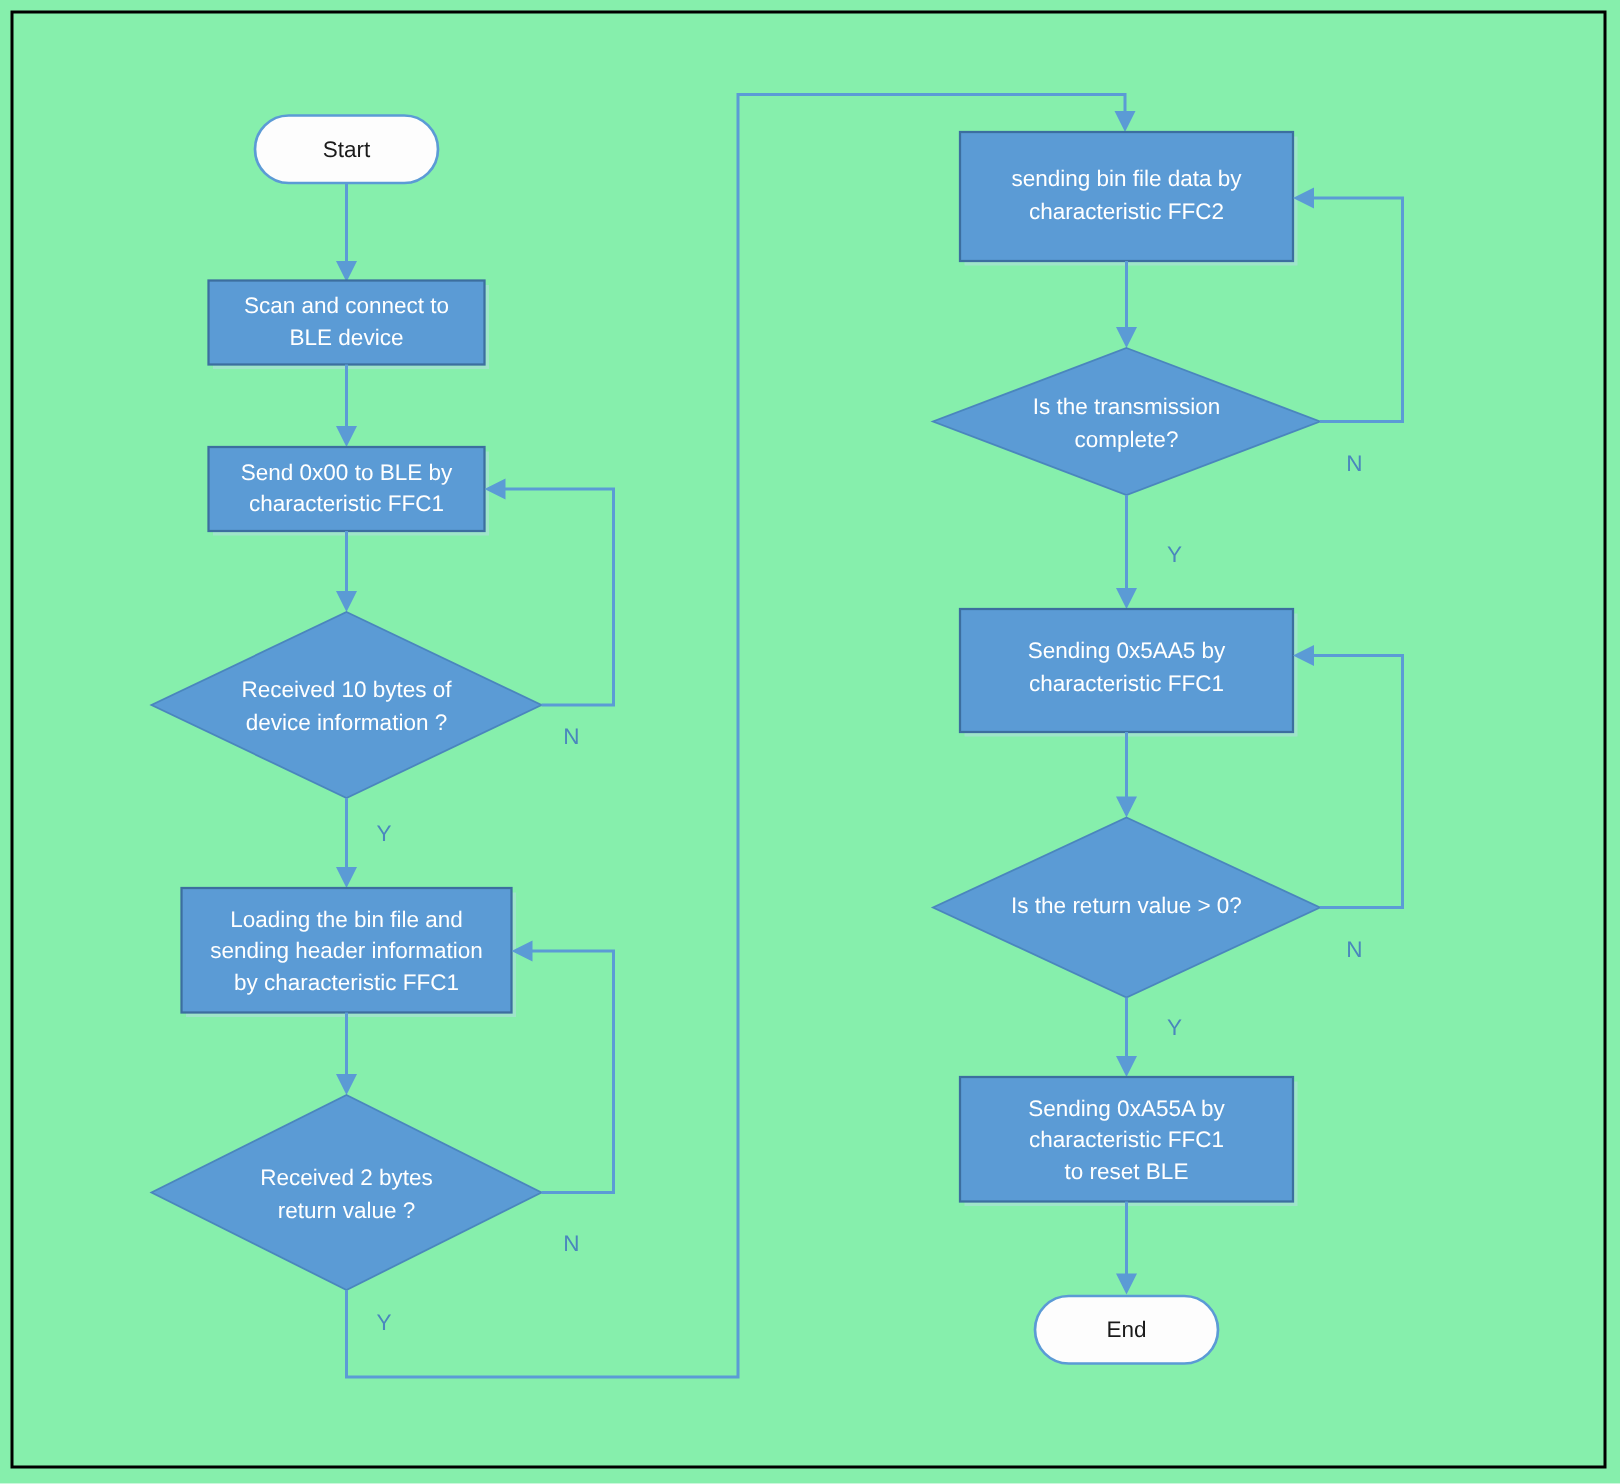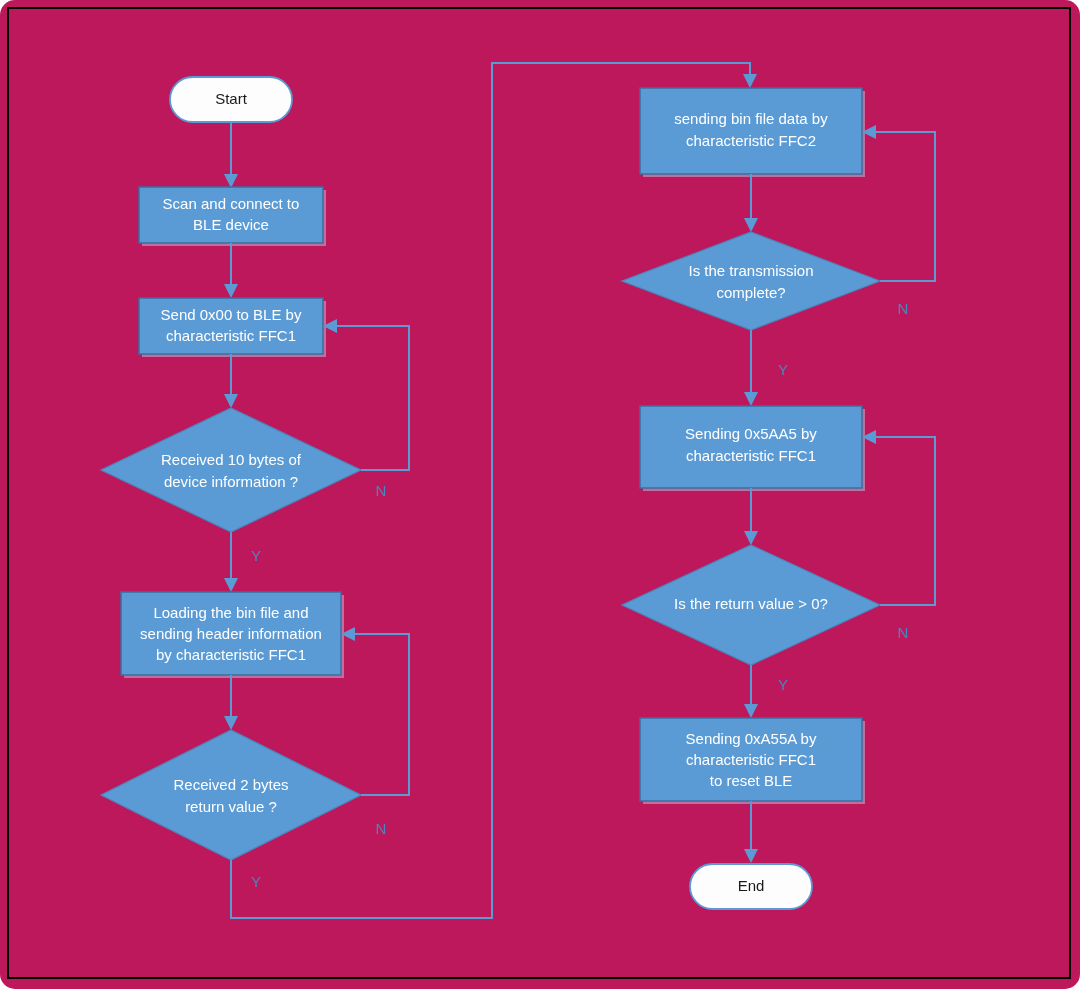--- a/index.html
+++ b/index.html
@@ -4,24 +4,23 @@
 <style>
   html, body {
     margin: 0;
     padding: 0;
     background: #ffffff;
   }
   #page {
     position: relative;
     width: 1080px;
     height: 989px;
-    background: #be185d;
+    background: #86efac;
     font-family: "Liberation Sans", sans-serif;
     overflow: hidden;
-    border-radius: 15px;
   }
   #frame {
     position: absolute;
     left: 7px;
     top: 7px;
     width: 1064px;
     height: 972px;
     border: 2px solid #000000;
     box-sizing: border-box;
   }

